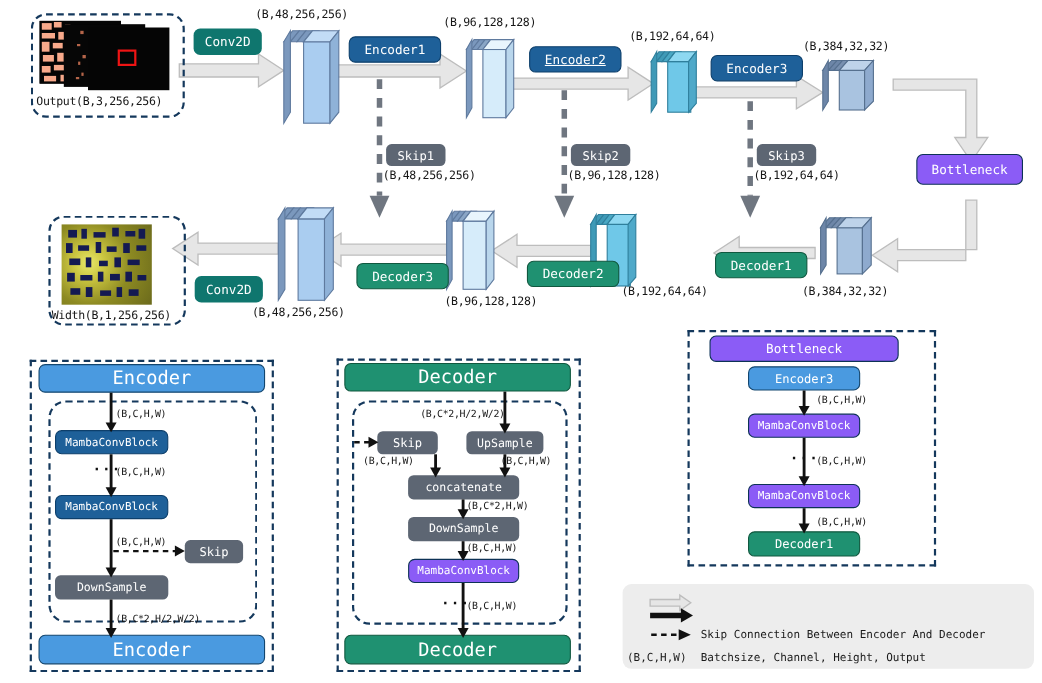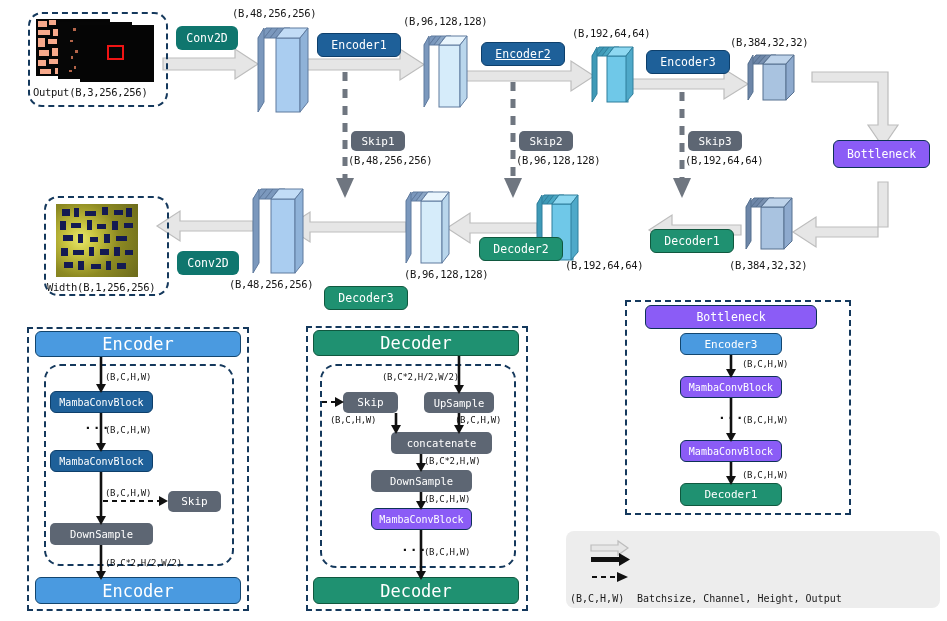--- a/index.html
+++ b/index.html
@@ -306,21 +306,21 @@
         <polygon points="15,12 23,3 28,3 20,12" fill="#8399b8"></polygon>
         <polygon points="0,12 0,54 5,46 5,3" fill="#6d86a8"></polygon>
         <rect x="15" y="12" width="23" height="42" fill="#a9c3e0"></rect>
         <polygon points="15,12 23,3 46,3 38,12" fill="#bed3ea"></polygon>
         <polygon points="38,12 46,3 46,46 38,54" fill="#8eaace"></polygon>
       </g>
     </svg>
   </div>
 
   <div class="pill gray" style="left:177px;top:251px;width:62px;height:24px;font-size:11.5px;">Conv2D</div>
-  <div class="pill green" style="left:324px;top:239px;width:84px;height:24px;font-size:11.5px;margin-top:47px;">Decoder3</div>
+  <div class="pill green" style="left:324px;top:239px;width:84px;height:24px;font-size:11.5px;">Decoder3</div>
   <div class="pill green" style="left:479px;top:237px;width:84px;height:24px;font-size:11.5px;">Decoder2</div>
   <div class="pill green" style="left:650px;top:229px;width:84px;height:24px;font-size:11.5px;">Decoder1</div>
 
   <div class="cap" style="left:229px;top:278px;">(B,48,256,256)</div>
   <div class="cap" style="left:404px;top:268px;">(B,96,128,128)</div>
   <div class="cap" style="left:565px;top:259px;">(B,192,64,64)</div>
   <div class="cap" style="left:729px;top:259px;">(B,384,32,32)</div>
 
   <div class="dashbox" style="left:27px;top:327px;width:222px;height:284px;"></div>
   <div class="dashbox inner" style="left:44px;top:364px;width:190px;height:202px;"></div>
@@ -353,21 +353,21 @@
   </svg>
 
   <div class="dashbox" style="left:306px;top:326px;width:222px;height:285px;"></div>
   <div class="dashbox inner" style="left:320px;top:364px;width:196px;height:204px;"></div>
 
   <div class="pill green" style="left:313px;top:330px;width:206px;height:26px;font-size:17px;">Decoder</div>
   <div class="pill green" style="left:313px;top:577px;width:206px;height:27px;font-size:17px;">Decoder</div>
 
   <div class="pill slate" style="left:343px;top:392px;width:55px;height:21px;font-size:11px;">Skip</div>
   <div class="pill slate" style="left:424px;top:392px;width:70px;height:21px;font-size:10.5px;">UpSample</div>
-  <div class="pill slate" style="left:371px;top:432px;width:101px;height:22px;font-size:10.5px;margin-left:20px;">concatenate</div>
+  <div class="pill slate" style="left:371px;top:432px;width:101px;height:22px;font-size:10.5px;">concatenate</div>
   <div class="pill slate" style="left:371px;top:470px;width:101px;height:22px;font-size:10.5px;">DownSample</div>
   <div class="pill dblue" style="left:371px;top:508px;width:101px;height:22px;font-size:10px;">MambaConvBlock</div>
 
   <div class="cap sm" style="left:382px;top:372px;">(B,C*2,H/2,W/2)</div>
   <div class="cap sm" style="left:330px;top:415px;">(B,C,H,W)</div>
   <div class="cap sm" style="left:455px;top:415px;">(B,C,H,W)</div>
   <div class="cap sm" style="left:424px;top:456px;">(B,C*2,H,W)</div>
   <div class="cap sm" style="left:424px;top:494px;">(B,C,H,W)</div>
   <div class="cap sm" style="left:424px;top:547px;">(B,C,H,W)</div>
   <div class="dots" style="left:401px;top:542px;">···</div>
@@ -416,16 +416,17 @@
   <svg style="left:0;top:0;width:947px;height:621px;">
 
     <path class="flowfill" d="M591,545 L618,545 L618,541 L628,548 L618,555 L618,551 L591,551 Z"></path>
 
     <path d="M591,557 L619,557 L619,553 L630,559.5 L619,566 L619,562 L591,562 Z" fill="#111111"></path>
 
     <path class="blkdash" d="M592,577 L618,577"></path>
     <path d="M617,572 L617,582 L628,577 Z" fill="#111111"></path>
   </svg>
 
+  <div class="legtext" style="left:637px;top:572px;">Skip Connection Between Encoder And Decoder</div>
   <div class="legtext" style="left:570px;top:593px;">(B,C,H,W)</div>
   <div class="legtext" style="left:637px;top:593px;">Batchsize, Channel, Height, Output</div>
 
 </div>
 
 </body></html>

